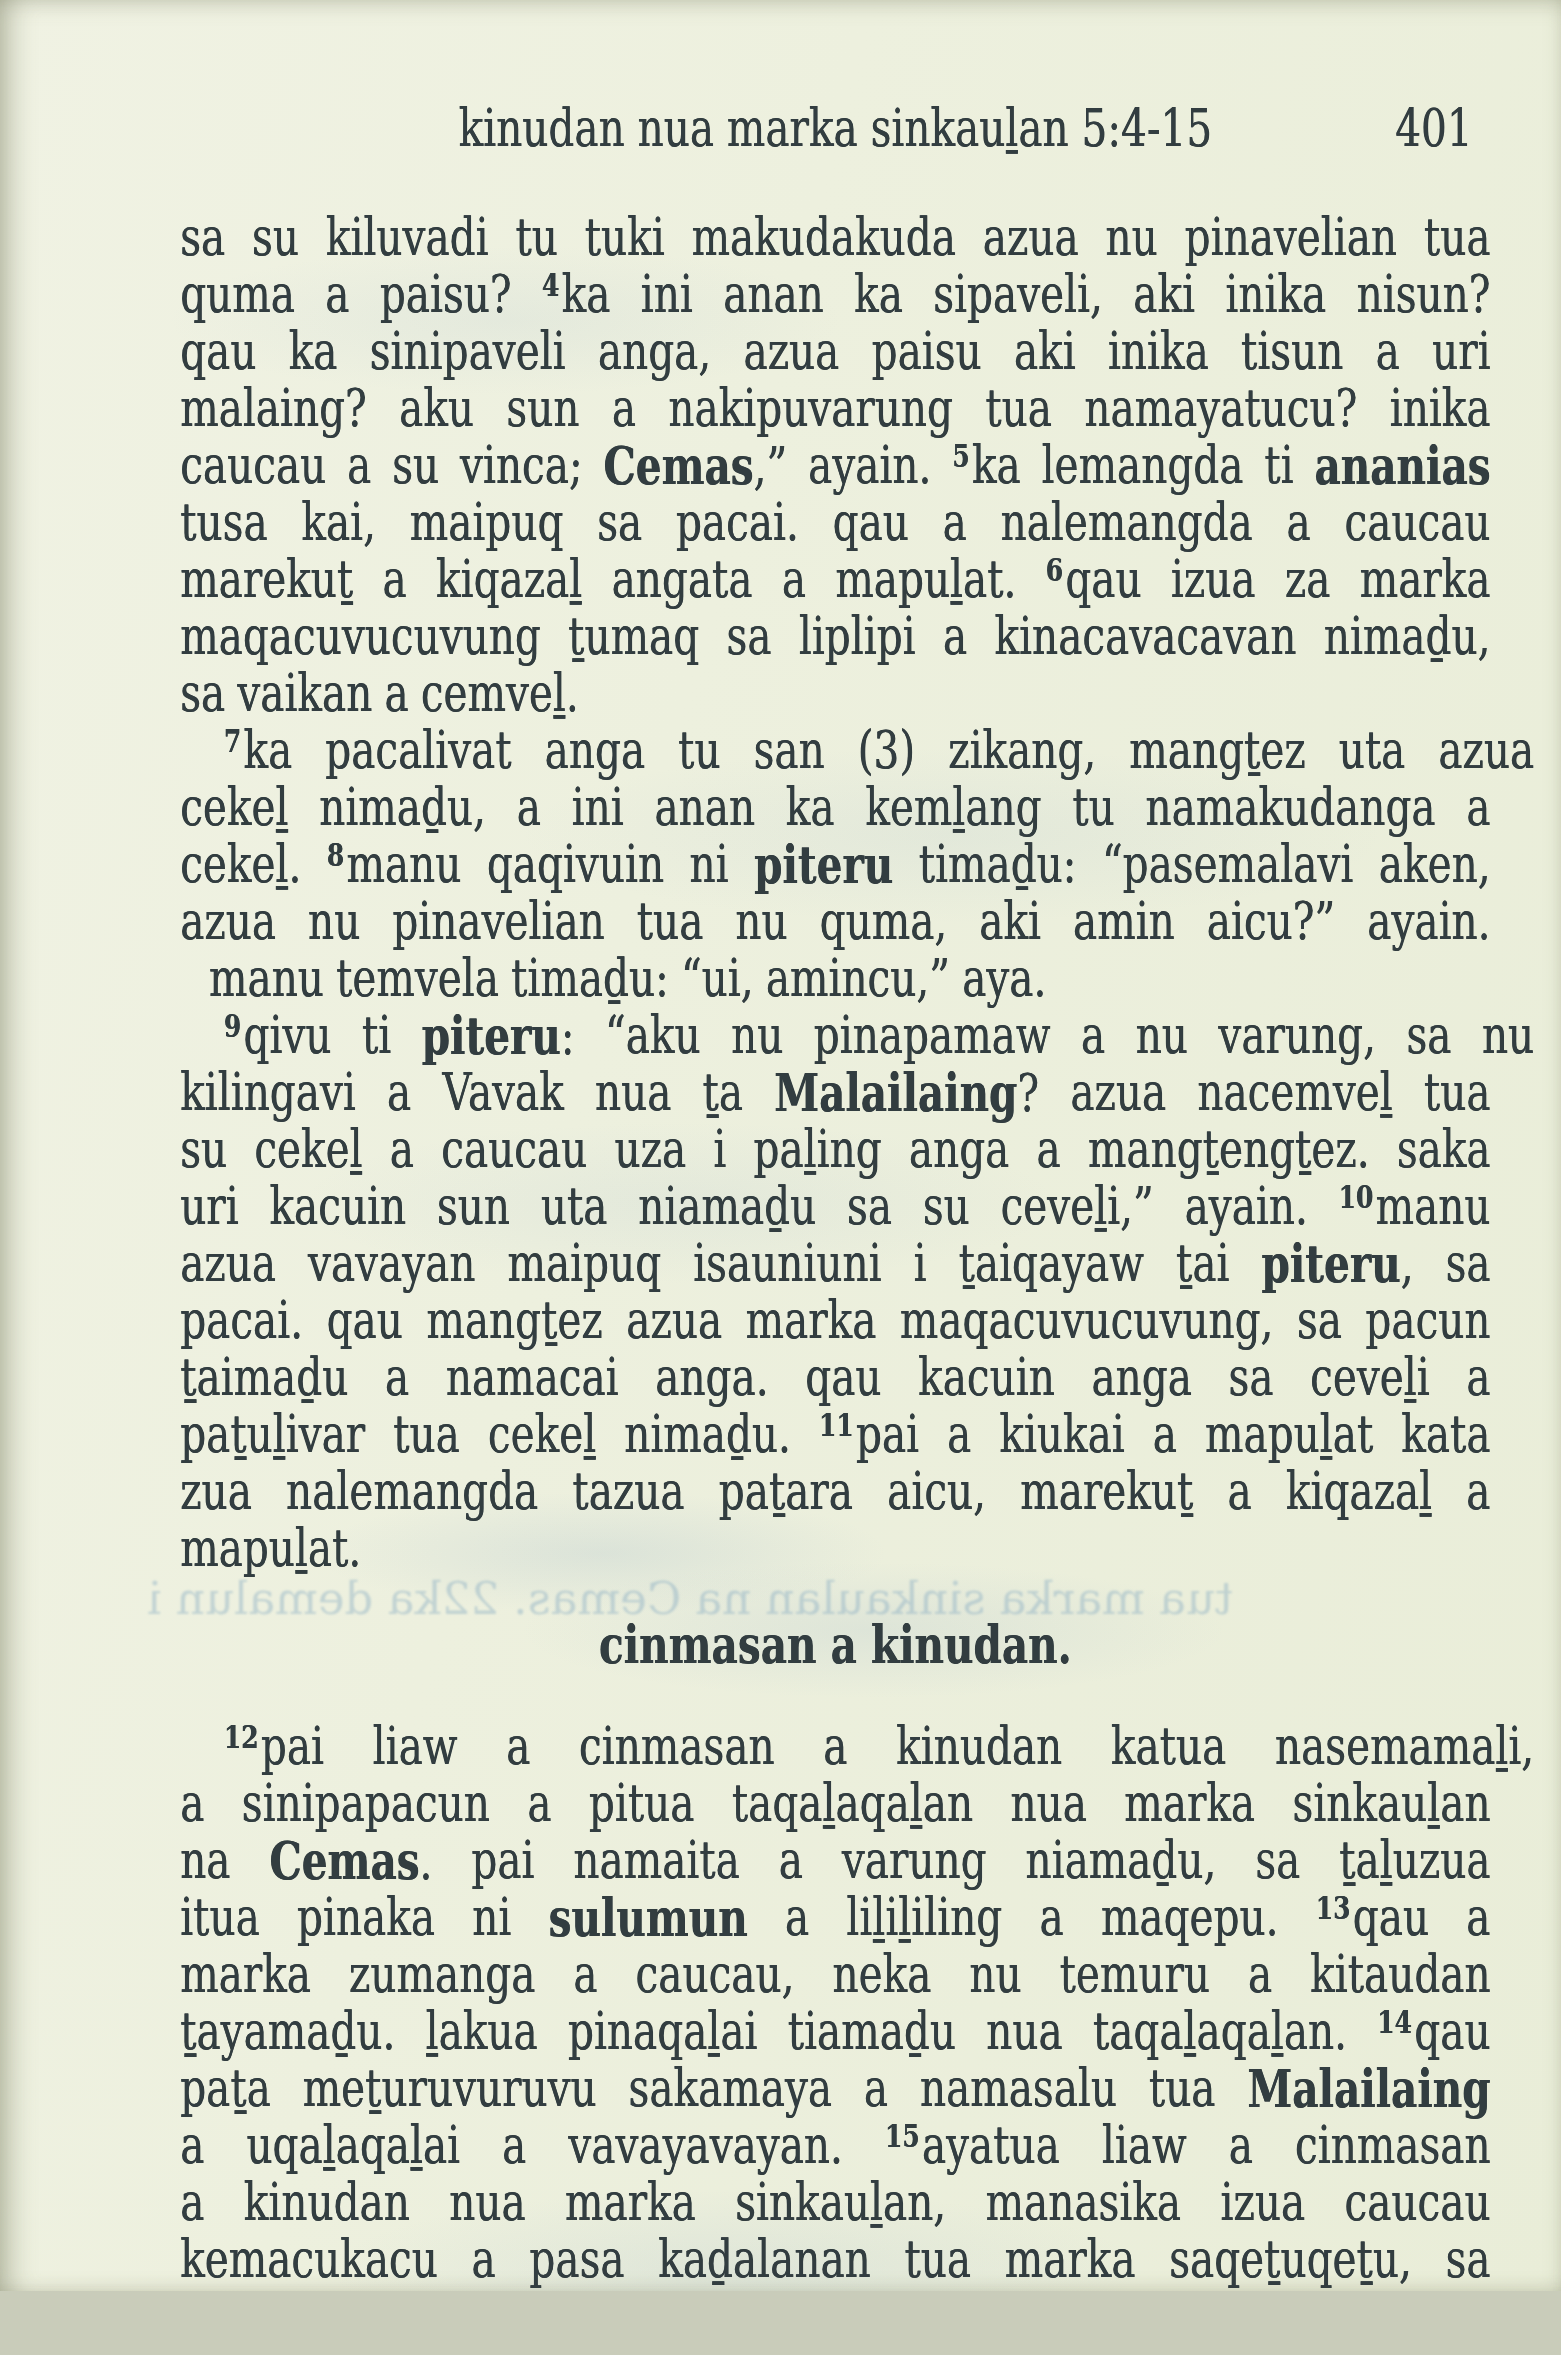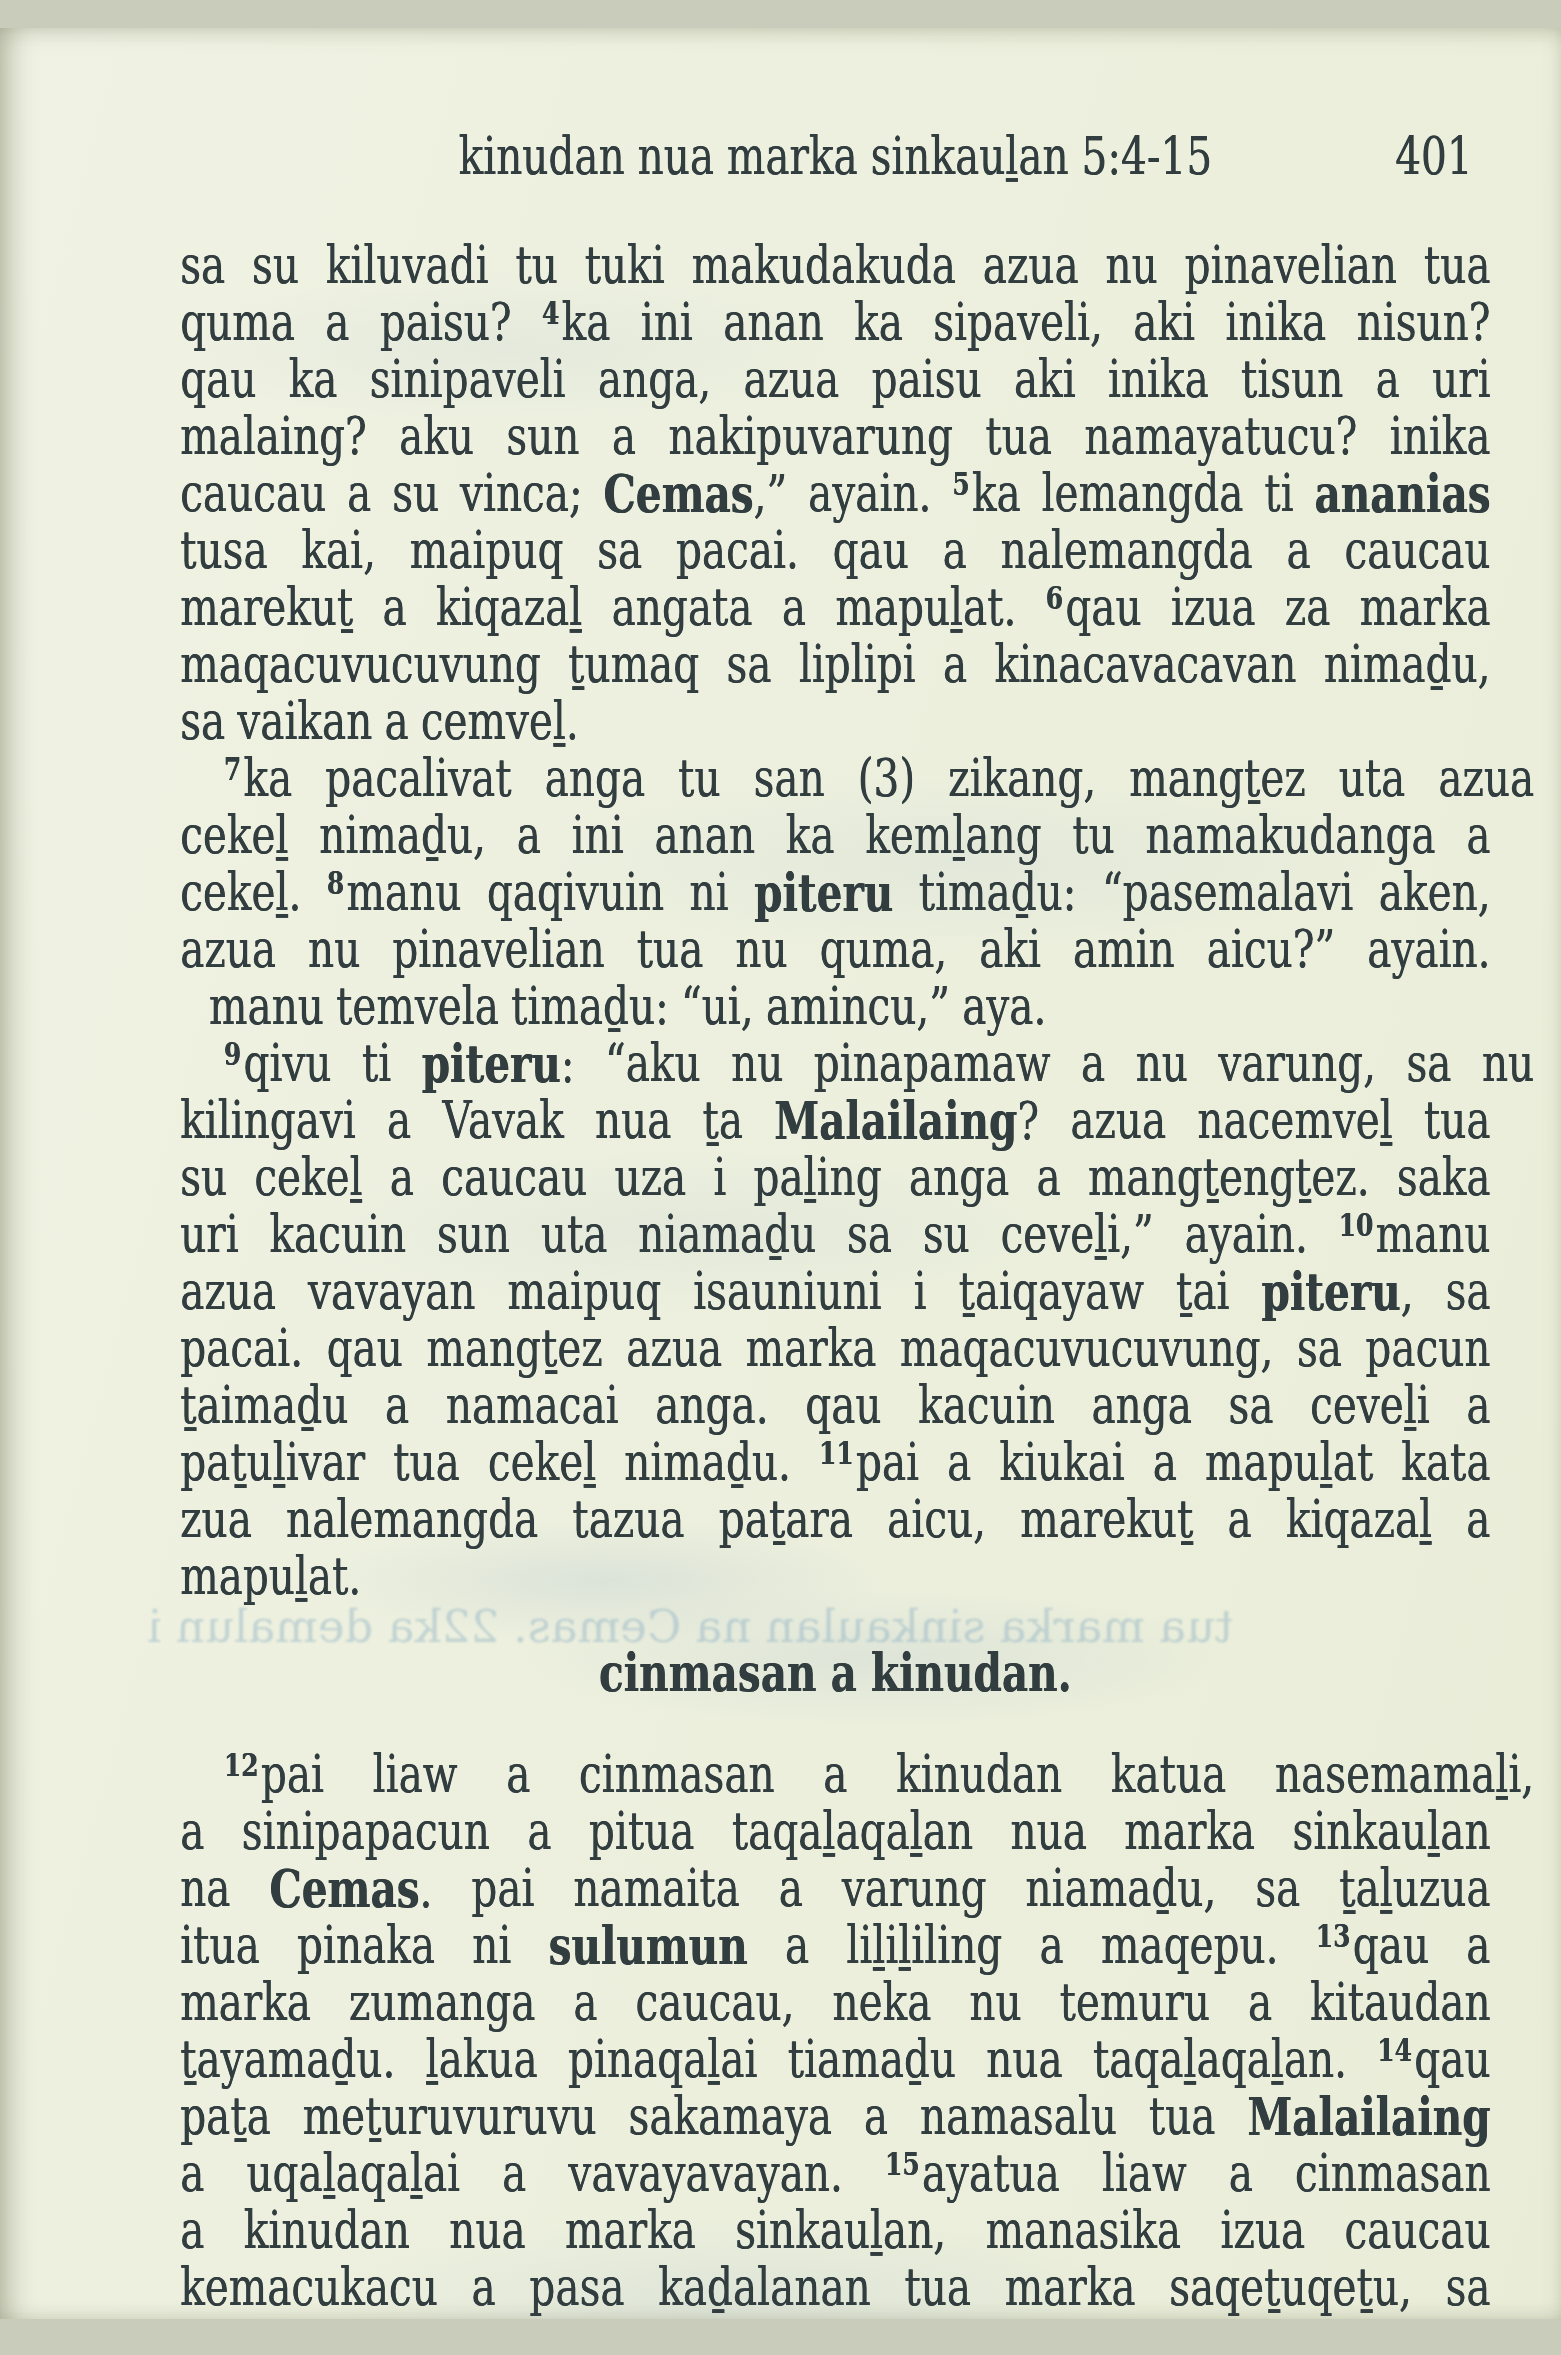--- a/index.html
+++ b/index.html
@@ -8,21 +8,20 @@
     width:1561px;height:2291px;
     overflow:hidden;
     background:linear-gradient(105deg,#f0f2e3 0%,#edf0de 40%,#e9edd8 100%);
     box-shadow:
       inset 23px 0 27px -13.6px rgba(105,110,82,.42),
       inset 0 17.5px 21.3px -13.6px rgba(105,110,82,.22),
       inset -11.6px 0 19.4px -11.6px rgba(105,110,82,.20),
       inset 0 -13.6px 19.4px -11.6px rgba(105,110,82,.15);
     font-family:"DejaVu Serif","Liberation Serif",serif;
     color:#323d40;
-    margin-top:28px;
   }
   
   .page::before{
     content:"";position:absolute;inset:0;pointer-events:none;
     background:
       radial-gradient(408px 87px at 602px 1553px, rgba(140,170,195,.18), transparent 70%),
       radial-gradient(505px 97px at 873px 1630px, rgba(140,170,195,.15), transparent 70%),
       radial-gradient(582px 116px at 737px 2271px, rgba(140,170,195,.14), transparent 70%),
       radial-gradient(485px 107px at 505px 320px,  rgba(140,170,195,.10), transparent 70%),
       radial-gradient(621px 126px at 951px 835px,  rgba(140,170,195,.10), transparent 70%),

